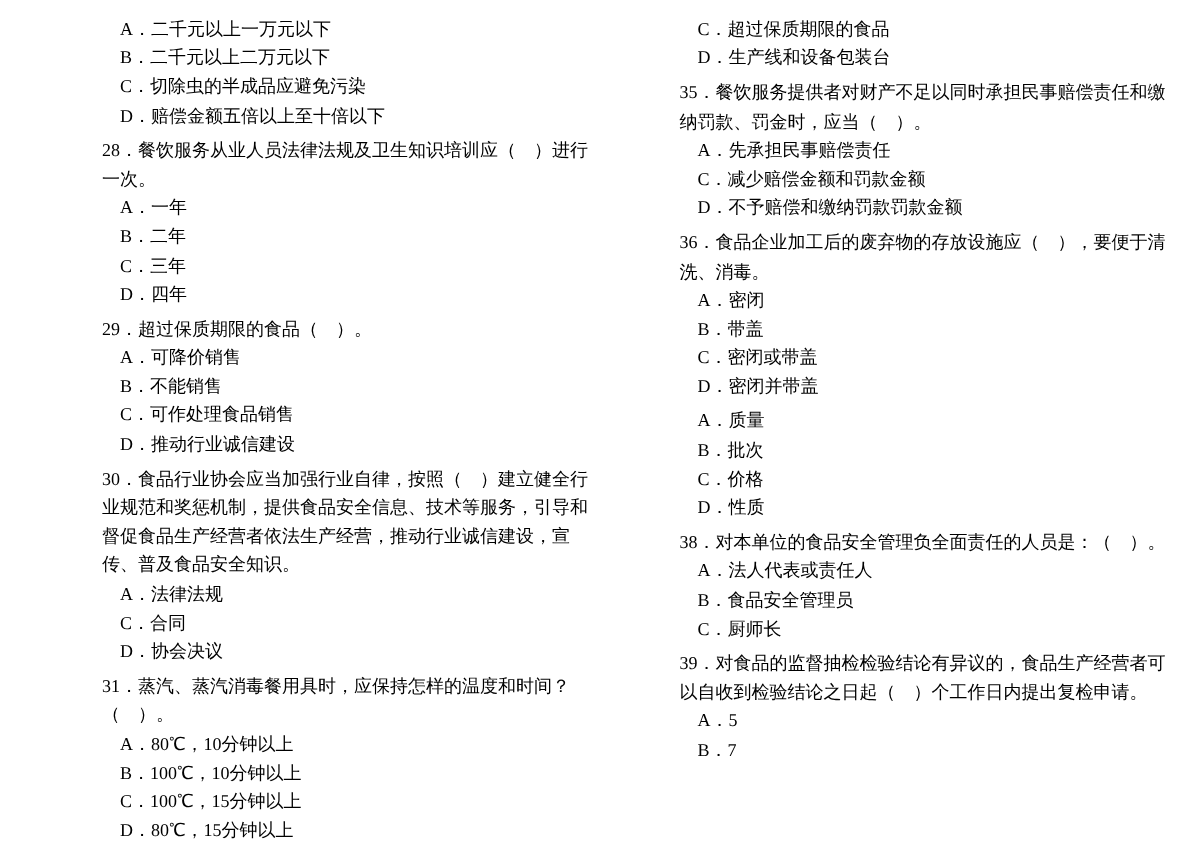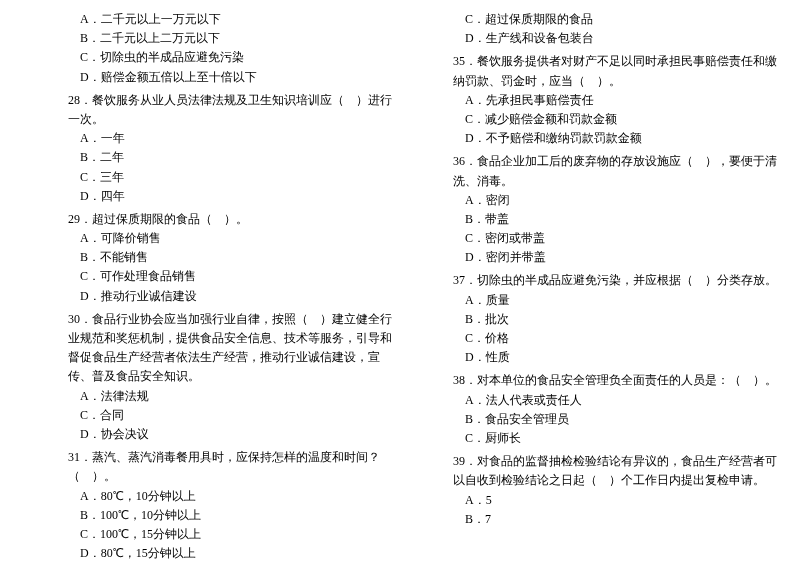--- a/index.html
+++ b/index.html
@@ -95,21 +95,20 @@
           <div class="option">D．不予赔偿和缴纳罚款罚款金额</div>
         </div>
         <div class="question-block">
           <div class="question-text">36．食品企业加工后的废弃物的存放设施应（　），要便于清洗、消毒。</div>
           <div class="option">A．密闭</div>
           <div class="option">B．带盖</div>
           <div class="option">C．密闭或带盖</div>
           <div class="option">D．密闭并带盖</div>
         </div>
         <div class="question-block">
-          <div class="question-text">37．切除虫的半成品应避免污染，并应根据（　）分类存放。</div>
           <div class="option">A．质量</div>
           <div class="option">B．批次</div>
           <div class="option">C．价格</div>
           <div class="option">D．性质</div>
         </div>
         <div class="question-block">
           <div class="question-text">38．对本单位的食品安全管理负全面责任的人员是：（　）。</div>
           <div class="option">A．法人代表或责任人</div>
           <div class="option">B．食品安全管理员</div>
           <div class="option">C．厨师长</div>

